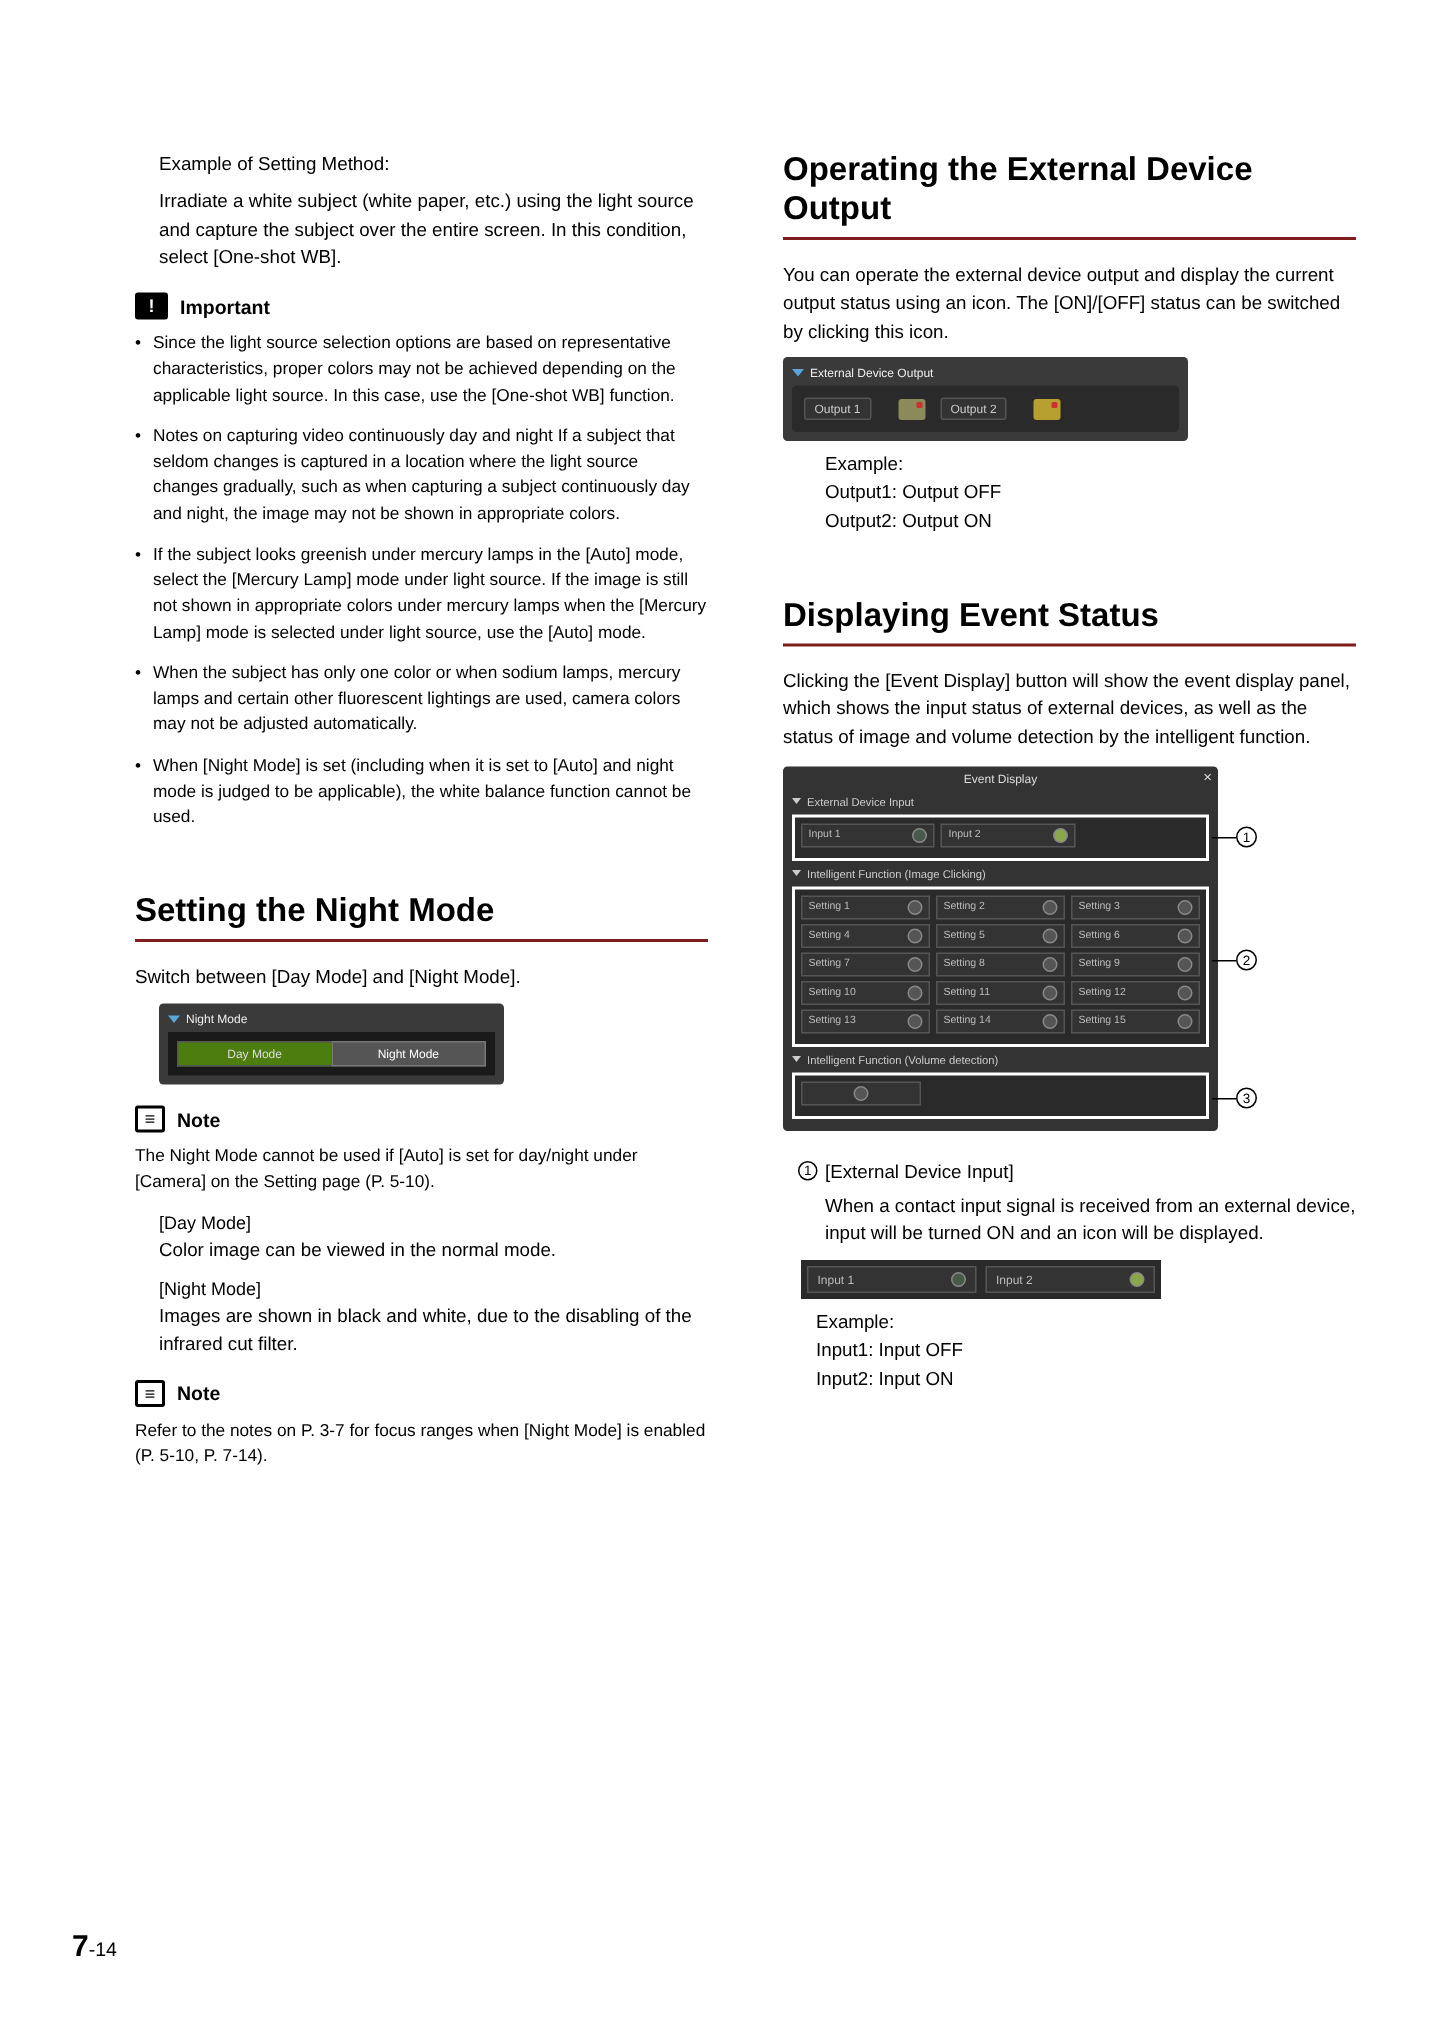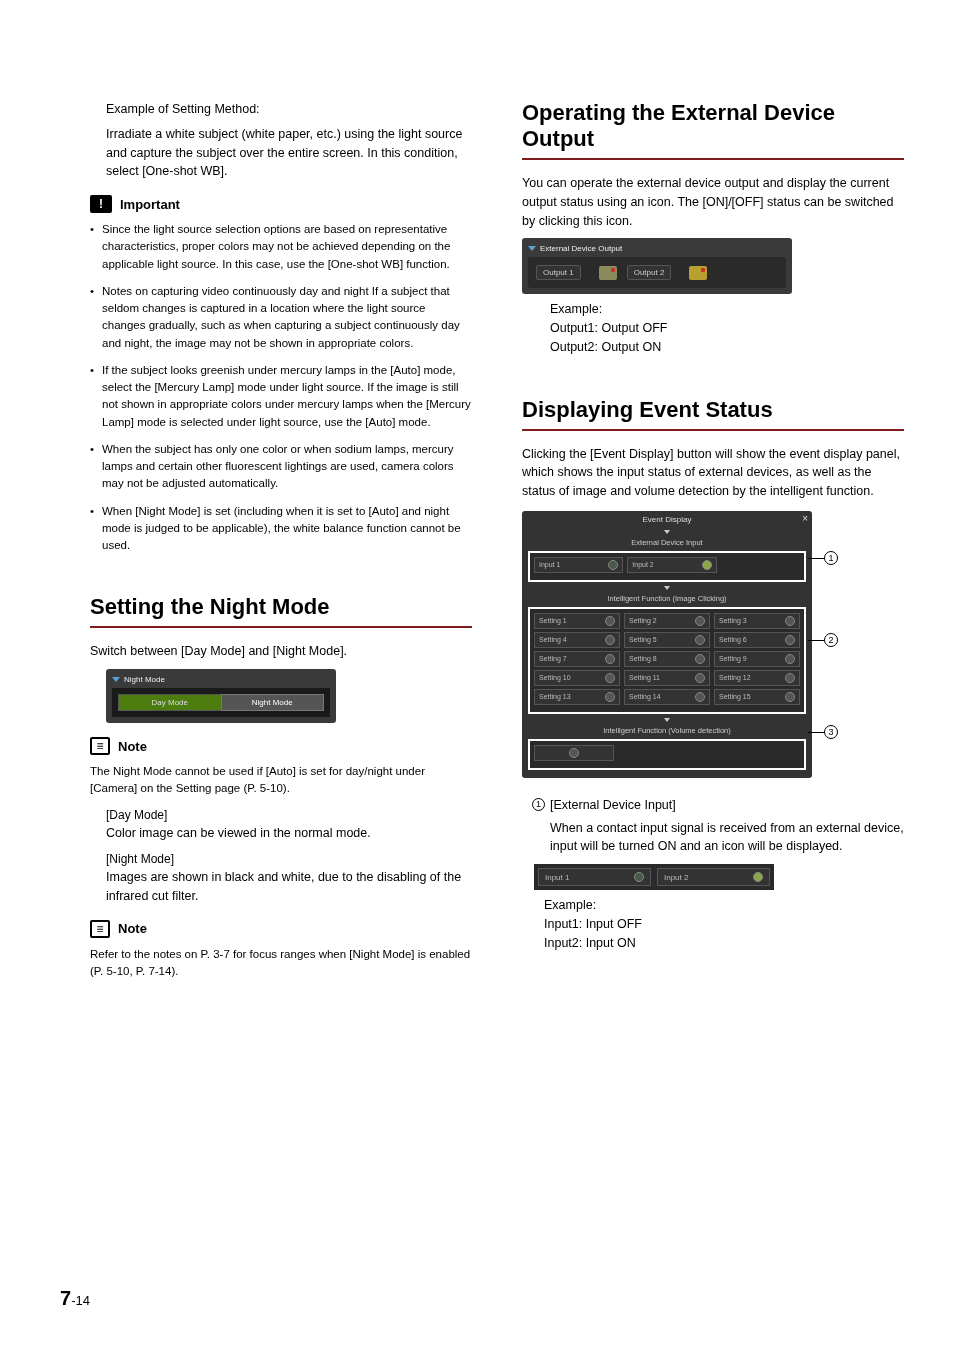--- a/index.html
+++ b/index.html
@@ -216,21 +216,20 @@
     top: 2px;
     font-size: 10px;
     color: #ddd;
   }
   .event-section-title {
     display: flex;
     align-items: center;
     gap: 4px;
     padding: 2px 6px;
     font-size: 7.5px;
-    flex-direction: column;
   }
   .tri-down-sm {
     width: 0; height: 0;
     border-left: 3px solid transparent;
     border-right: 3px solid transparent;
     border-top: 4px solid #ccc;
   }
   .event-box {
     margin: 2px 6px;
     border: 2px solid #fff;
@@ -316,21 +315,21 @@
     align-items: center;
     justify-content: space-between;
     background: #333;
     border: 1px solid #555;
     padding: 3px 6px;
     font-size: 8px;
     color: #bbb;
   }
   .page-num {
     position: absolute;
-    left: 60px;
+    left: 48px;
     bottom: 40px;
     font-size: 13px;
   }
   .page-num .big {
     font-size: 20px;
     font-weight: bold;
   }
 </style>
 </head>
 <body>

